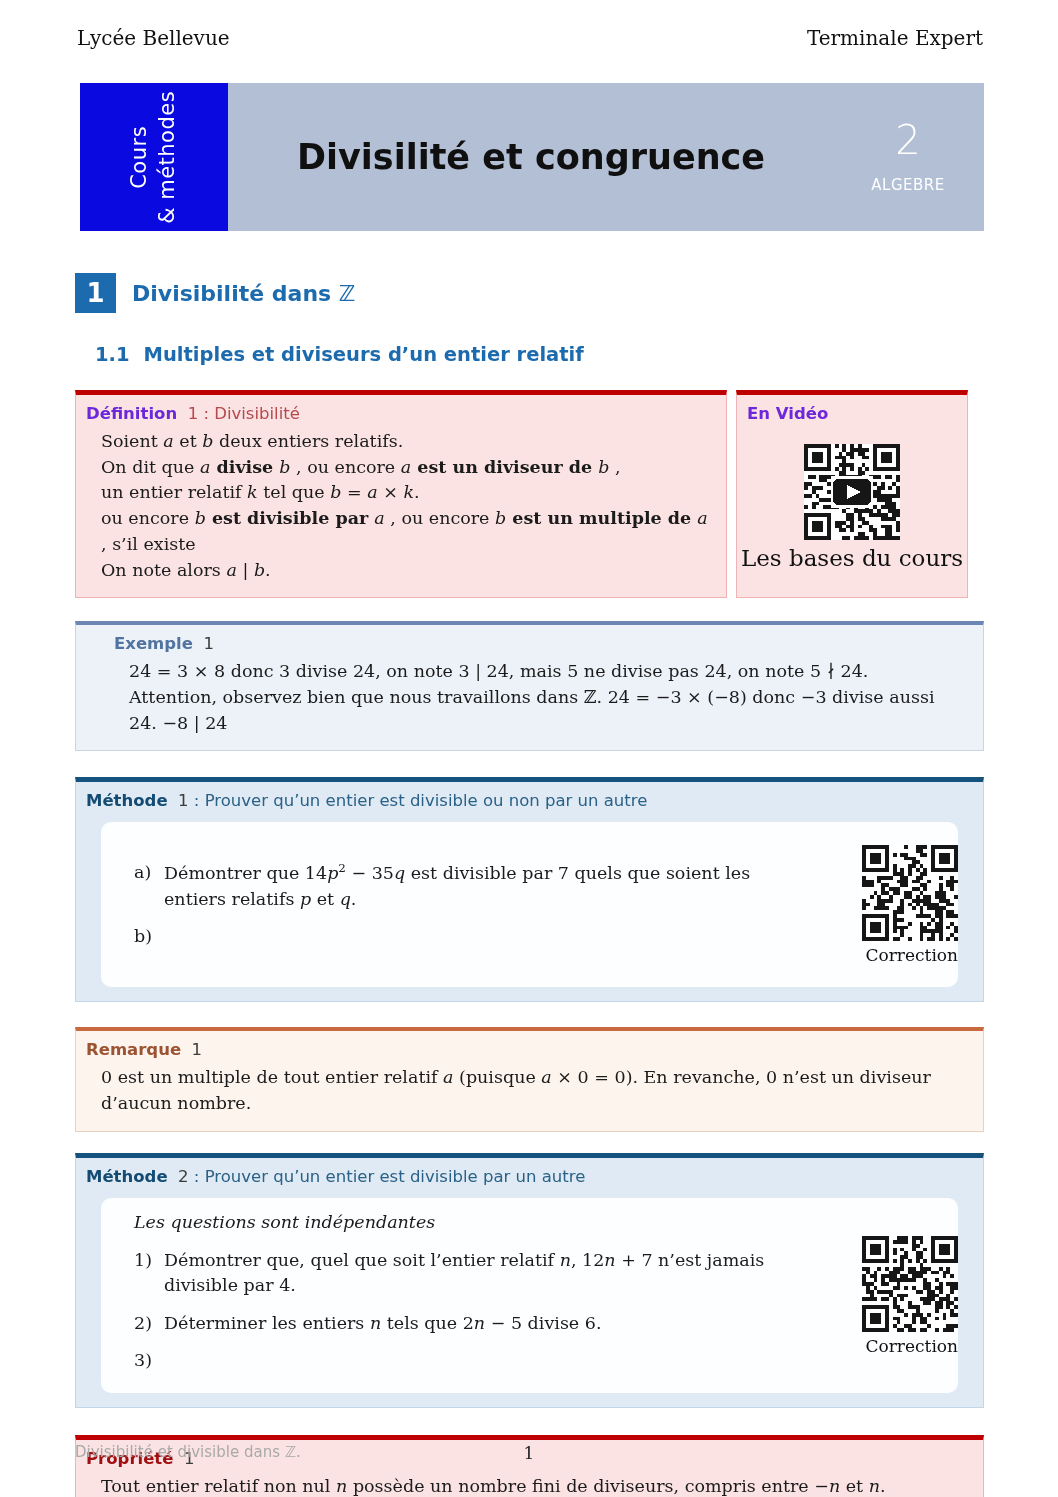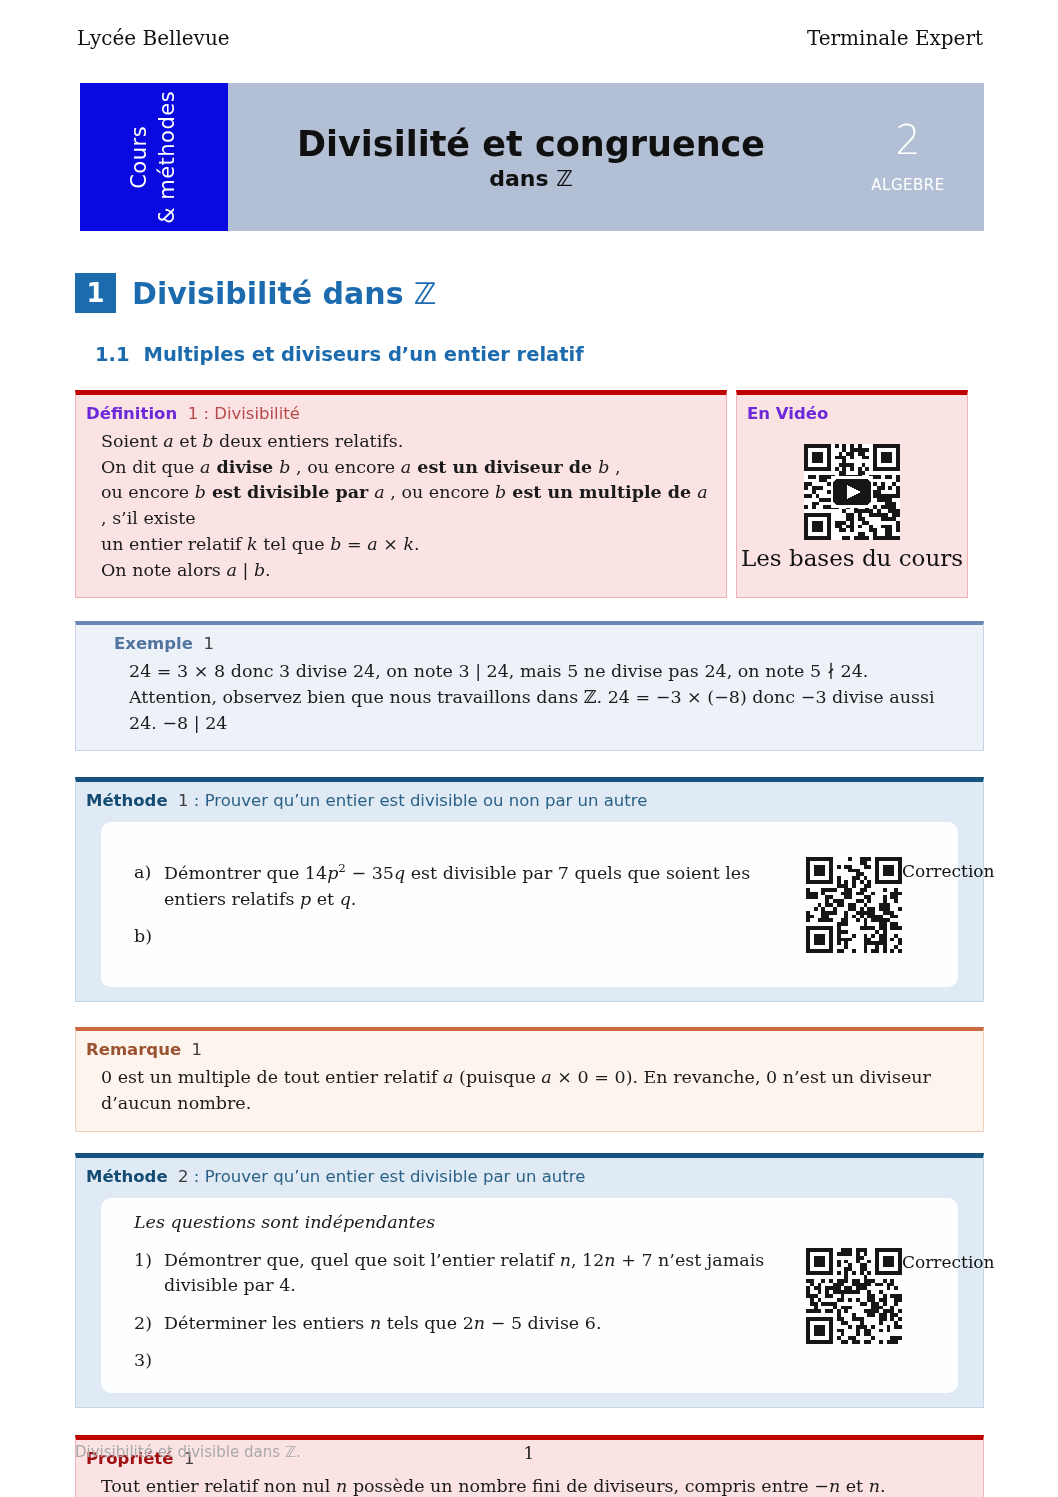--- a/index.html
+++ b/index.html
@@ -28,21 +28,21 @@
   .banner-chapter { position:absolute; right:0; top:0; width:152px; height:100%; display:flex; flex-direction:column; align-items:center; justify-content:center; color:#fff; }
   .banner-chapter-num { font-family:"DejaVu Sans", sans-serif; font-size:40px; font-weight:300; line-height:1; }
   .banner-chapter-label { font-family:"DejaVu Sans", sans-serif; font-size:15px; margin-top:16px; letter-spacing:.5px; }
 
   
   .section-heading { margin:42px 75px 0 75px; display:flex; align-items:center; }
   .section-num {
     width:41px; height:40px; background:#1c6bae; color:#fff; display:flex; align-items:center; justify-content:center;
     font-family:"DejaVu Sans", sans-serif; font-weight:bold; font-size:26px;
   }
-  .section-title { margin-left:16px; font-family:"DejaVu Sans", sans-serif; font-weight:bold; font-size:30px; color:#1c6bae; }
+  .section-title { margin-left:16px; font-family:"DejaVu Sans", sans-serif; font-weight:bold; font-size:22px; color:#1c6bae; }
   .subsection-heading { margin:30px 75px 0 95px; font-family:"DejaVu Sans", sans-serif; font-weight:bold; font-size:19.5px; color:#1c6bae; }
   .subsection-heading .num { margin-right:14px; }
 
   
   .content { margin:0 74px 0 75px; }
   .box { background:#fbe3e4; border:1px solid #f0b2b4; border-top:5px solid #be0000; }
   .box-label-row { padding:9px 0 2px 10px; font-family:"DejaVu Sans", sans-serif; font-size:16.5px; }
   .box-body { padding:4px 18px 14px 25px; font-size:17.5px; line-height:1.47; }
   .lbl-def  { color:#6d28d9; font-weight:bold; }
   .lbl-def-rest { color:#b5494c; }
@@ -66,21 +66,21 @@
   .lbl-method { color:#134b72; font-weight:bold; }
   .lbl-method-title { color:#2a6186; }
   .method-inner {
     background:#fdfeff; border-radius:10px; margin:10px 25px 14px 25px; padding:14px 0;
     display:flex; align-items:center; min-height:165px;
   }
   .method-content { flex:1; padding-left:33px; display:flex; flex-direction:column; justify-content:center; }
   .method-intro { font-style:italic; font-size:17.5px; margin-bottom:10px; }
   .method-item { display:flex; font-size:17.5px; line-height:1.45; margin:6px 0; }
   .method-item .marker { width:30px; flex:0 0 30px; }
-  .qr-col { width:152px; flex:0 0 152px; display:flex; flex-direction:row; align-items:flex-start; }
+  .qr-col { width:152px; flex:0 0 152px; display:flex; flex-direction:column; align-items:flex-end; }
   .qr-caption { font-size:17px; margin-top:4px; color:#111; }
 
   
   .remark-box { margin-top:25px; background:#fdf4ed; border:1px solid #ecd0bc; border-top:4px solid #c8693f; }
   .lbl-remark { color:#9c5332; font-weight:bold; }
 
   
   .property-box { margin-top:27px; }
   .lbl-prop { color:#a00f12; font-weight:bold; }
 
@@ -107,21 +107,20 @@
 <div class="banner">
   <div class="banner-tab">
     <div class="banner-tab-text">
       <div>Cours</div>
       <div>&amp; méthodes</div>
     </div>
   </div>
   <div class="banner-main">
     <div class="banner-titles">
       <div class="banner-title">Divisilité et congruence</div>
-      <div class="banner-subtitle">dans ℤ</div>
     </div>
     <div class="banner-chapter">
       <div class="banner-chapter-num">2</div>
       <div class="banner-chapter-label">ALGEBRE</div>
     </div>
   </div>
 </div>
 
 <div class="section-heading">
   <div class="section-num">1</div>
@@ -134,22 +133,22 @@
 
 <div class="content def-row">
   <div class="box def-box">
     <div class="box-label-row">
       <span class="lbl-def">Définition</span>
       <span class="lbl-def-rest">&nbsp;<span>1</span> <span>:</span> <span>Divisibilité</span></span>
     </div>
     <div class="box-body">
       <div>Soient <span class="st-i">a</span> et <span class="st-i">b</span> deux entiers relatifs.</div>
       <div>On dit que <span class="st-i">a</span><span class="st-b"> divise </span><span class="st-i">b</span> , ou encore <span class="st-i">a</span><span class="st-b"> est un diviseur de </span><span class="st-i">b</span> ,</div>
+      <div>un entier relatif <span class="st-i">k</span> tel que <span class="st-i">b</span> = <span class="st-i">a</span> × <span class="st-i">k</span>.</div>
       <div>ou encore <span class="st-i">b</span><span class="st-b"> est divisible par </span><span class="st-i">a</span> , ou encore <span class="st-i">b</span><span class="st-b"> est un multiple de </span><span class="st-i">a</span> , s’il existe</div>
-      <div>un entier relatif <span class="st-i">k</span> tel que <span class="st-i">b</span> = <span class="st-i">a</span> × <span class="st-i">k</span>.</div>
       <div>On note alors <span class="st-i">a</span> | <span class="st-i">b</span>.</div>
     </div>
   </div>
   <div class="box video-box">
     <div class="box-label-row">
       <span class="lbl-def">En Vidéo</span>
     </div>
     <div class="video-body">
       <div class="qr">
           <svg width="96" height="96" viewBox="0 0 100 100" shape-rendering="crispEdges" fill="#161616">

